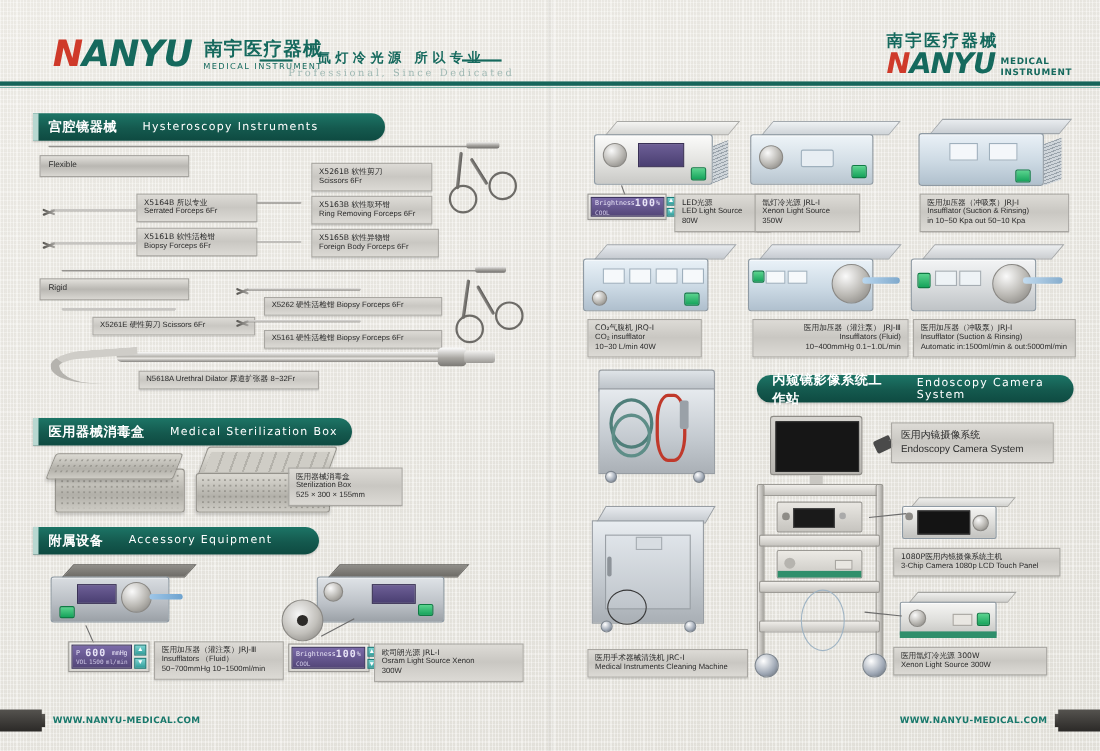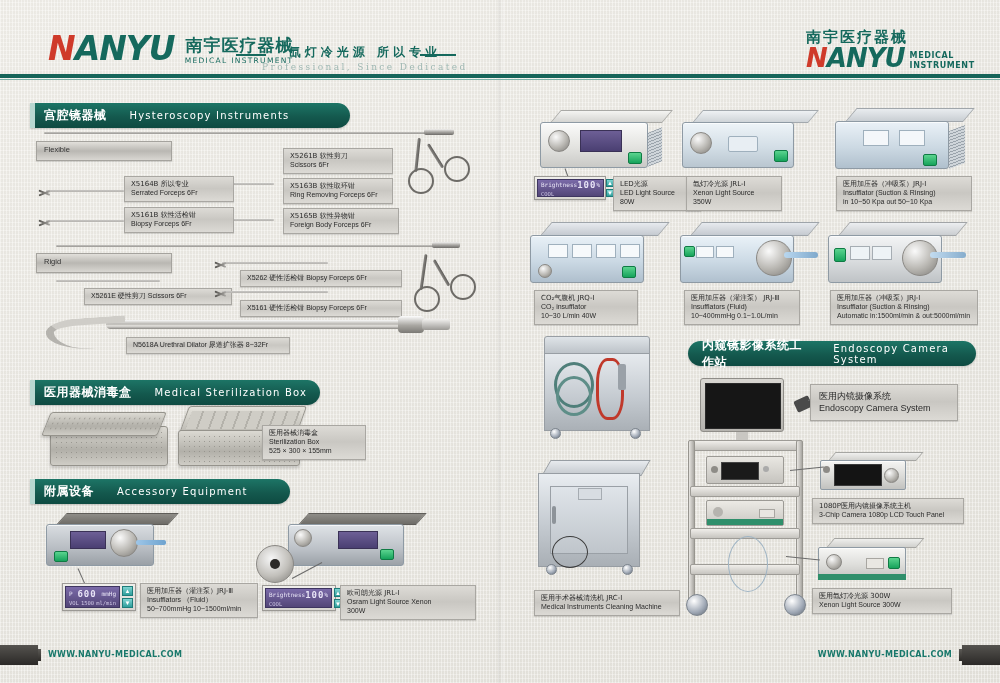--- a/index.html
+++ b/index.html
@@ -496,21 +496,21 @@
     <div class="top" style="left:10px;top:0;width:118px;height:14px;transform:skewX(-40deg);
       background:linear-gradient(180deg,#e7eaee,#c5cad0);border:1px solid #9ea4aa;"></div>
     <div class="face" style="left:0;top:13px;width:114px;height:48px;border-radius:3px;
       background:linear-gradient(180deg,#eaf2f8,#ccdae5 55%,#b0c0ce);"></div>
     <div style="position:absolute;left:16px;top:24px;width:16px;height:10px;background:#f6f9fb;border:1px solid #9fb0bd;"></div>
     <div style="position:absolute;left:36px;top:24px;width:16px;height:10px;background:#f6f9fb;border:1px solid #9fb0bd;"></div>
     <div class="btn-grn" style="left:4px;top:24px;width:9px;height:9px;border-radius:2px;"></div>
     <div class="knob" style="left:76px;top:18px;width:34px;height:34px;"></div>
     <div style="position:absolute;left:104px;top:30px;width:34px;height:6px;background:linear-gradient(90deg,#b9d7ef,#7fa9cc);border-radius:3px;"></div>
   </div>
-  <div class="cap" style="left:684px;top:290px;width:116px;">
+  <div class="cap" style="left:684px;top:290px;width:142px;text-align:right;">
     <span class="l cn">医用加压器（灌注泵） JRJ-Ⅲ</span>
     <span class="l en">Insufflators (Fluid)</span>
     <span class="l en">10~400mmHg 0.1~1.0L/min</span>
   </div>
 
   <div class="dev" style="left:828px;top:222px;width:150px;height:68px;">
     <div class="top" style="left:10px;top:0;width:118px;height:14px;transform:skewX(-40deg);
       background:linear-gradient(180deg,#eceef0,#cbced1);border:1px solid #a1a4a7;"></div>
     <div class="face" style="left:0;top:13px;width:114px;height:48px;border-radius:3px;
       background:linear-gradient(180deg,#f3f4f5,#d9dcde 55%,#bfc3c6);"></div>

